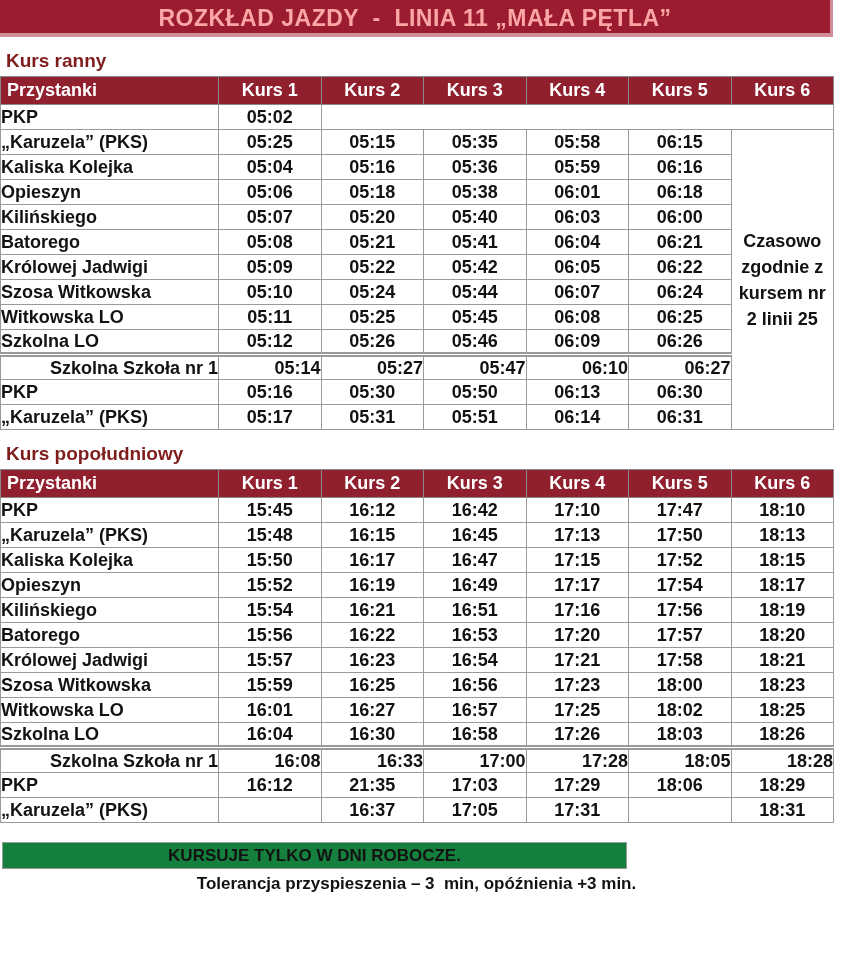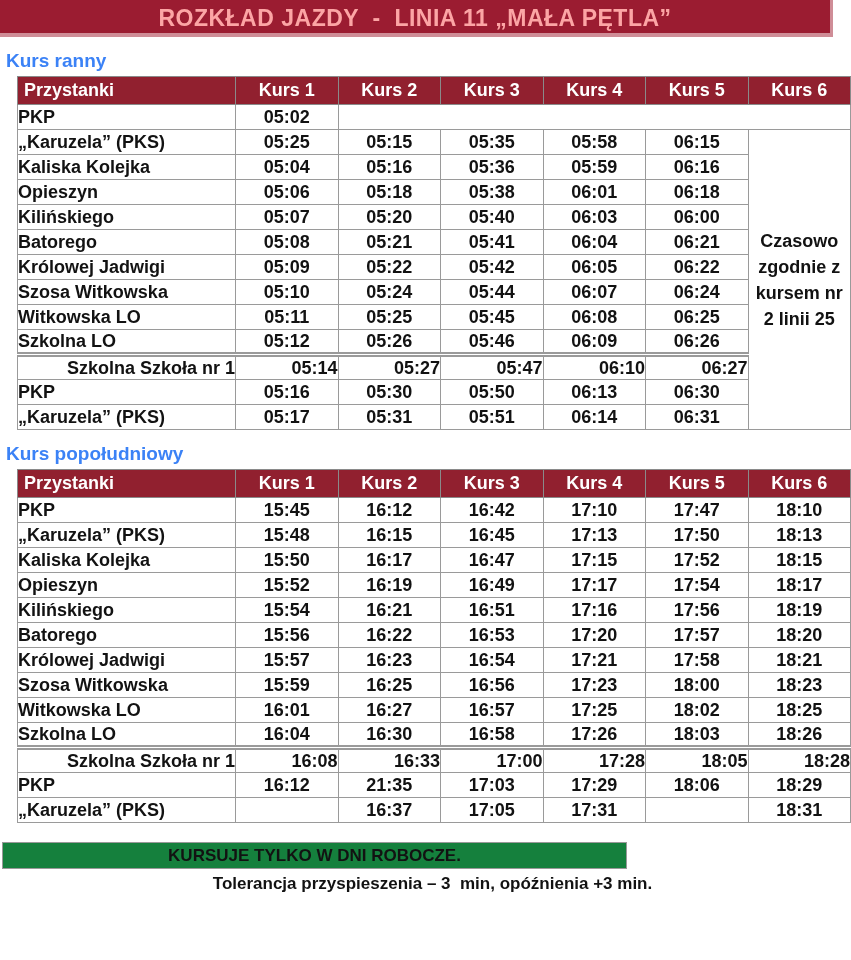--- a/index.html
+++ b/index.html
@@ -22,29 +22,28 @@
     font-size: 23px; font-weight: bold;
     text-align: center; line-height: 37px;
     letter-spacing: 0.5px;
     white-space: pre;
   }
 
   
   .section-label {
     font-size: 19px; font-weight: bold;
     margin: 13px 0 4px 6px;
-    color: #3b82f6;
+    color: #7f1d1d;
   }
 
   
   table.timetable {
     border-collapse: collapse;
     table-layout: fixed;
     width: 833px;
-    margin-left: 17px;
   }
   col.c-stop { width: 218px; }
   col.c-kurs { width: 102.5px; }
 
   table.timetable th {
     background: #91202f;
     color: #ffffff;
     font-size: 18px; font-weight: bold;
     height: 28px;
     text-align: center;
@@ -82,21 +81,20 @@
     text-align: center;
     font-size: 17px; font-weight: bold;
     background: #15803d;
   }
   .tolerance {
     width: 833px;
     margin-top: 5px;
     text-align: center;
     font-size: 17px; font-weight: bold;
     white-space: pre;
-    margin-left: 16px;
   }
 </style>
 </head>
 <body>
 
 <div class="page">
 
   <div class="banner">ROZKŁAD JAZDY  -  LINIA 11 „MAŁA PĘTLA”</div>
 
   <div class="section-label">Kurs ranny</div>

